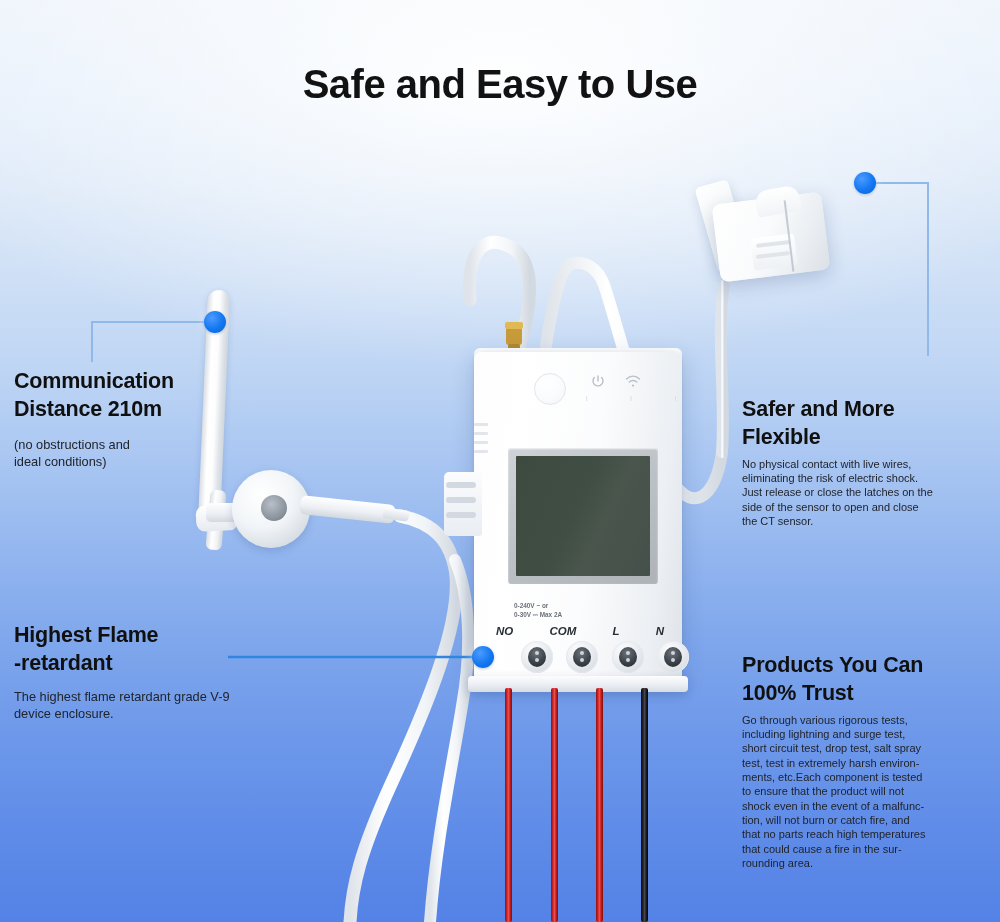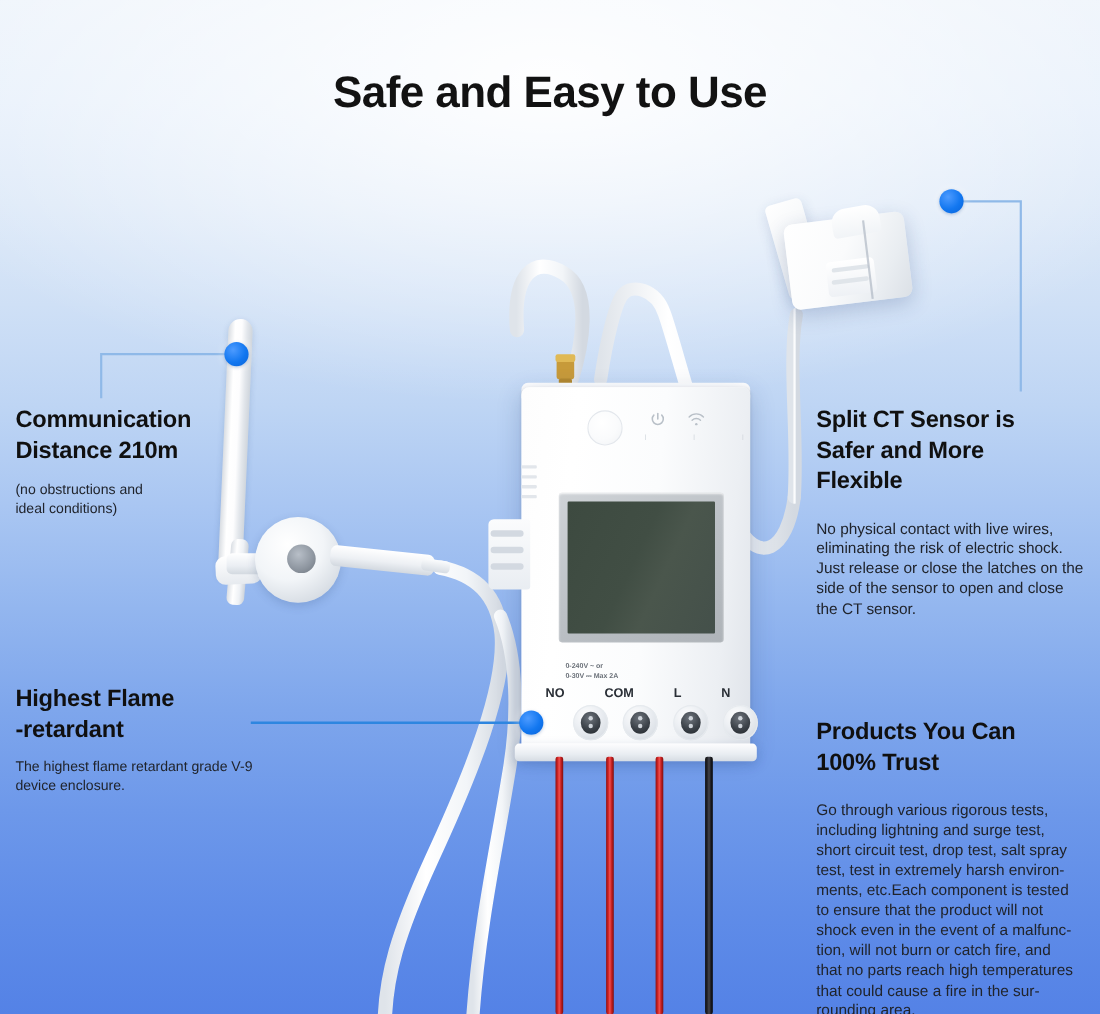--- a/index.html
+++ b/index.html
@@ -33,21 +33,21 @@
   
   .svg-layer { position:absolute; left:0; top:0; width:1000px; height:922px; }
 
   
   .callout { position:absolute; }
   .callout h3 {
     font-size:21.5px; font-weight:bold; color:#101010;
     line-height:1.30; letter-spacing:-0.2px;
   }
   .callout p {
-    font-size:14px; color:#20242c; line-height:1.33; margin-top:19px;
+    font-size:11px; color:#20242c; line-height:1.33; margin-top:5px;
   }
   .callout p.tight { line-height:1.30; }
 
   #callout-comm  { left:14px;  top:368px; width:250px; }
   #callout-flame { left:14px;  top:622px; width:270px; }
   #callout-ct    { left:742px; top:368px; width:252px; }
   #callout-trust { left:742px; top:652px; width:252px; }
 
   #callout-comm p { font-size:12.8px; margin-top:12px; }
   #callout-flame p { font-size:12.8px; margin-top:10px; }
@@ -175,21 +175,21 @@
     background:#d3d9e1; border-radius:3px;
   }
 
   .rail-label {
     position:absolute; left:514px; top:601px; width:130px;
     font-size:6.4px; color:#6b7179; line-height:1.45; font-weight:bold;
   }
   .term-labels {
     position:absolute; left:496px; top:625px; width:168px;
     display:flex; justify-content:space-between;
-    font-size:11.5px; color:#2a2f36; font-weight:600;
+    font-size:11.5px; color:#2a2f36; font-weight:600;font-style:italic;
   }
   .terminal {
     position:absolute; top:641px; width:32px; height:32px; border-radius:50%;
     background:radial-gradient(circle at 38% 30%, #fdfdfd 0%, #eceff3 40%, #cfd5dc 100%);
     box-shadow:inset 0 0 0 1px #e6eaee;
   }
   .terminal i {
     position:absolute; left:7px; top:6px; width:18px; height:20px; border-radius:50%;
     background:radial-gradient(circle at 45% 30%, #6e747c 0%, #3d434a 55%, #23272c 100%);
   }
@@ -396,21 +396,21 @@
     <span>-retardant</span>
   </h3>
   <p>
     <span>The highest flame retardant grade V-9</span><br>
     <span>device enclosure.</span>
   </p>
 </div>
 
 <div class="callout" id="callout-ct">
   <h3>
-    <span>Split CT Sensor is</span><br>
+    <br>
     <span>Safer and More</span><br>
     <span>Flexible</span>
   </h3>
   <p class="tight">
     <span>No physical contact with live wires,</span><br>
     <span>eliminating the risk of electric shock.</span><br>
     <span>Just release or close the latches on the</span><br>
     <span>side of the sensor to open and close</span><br>
     <span>the CT sensor.</span>
   </p>

